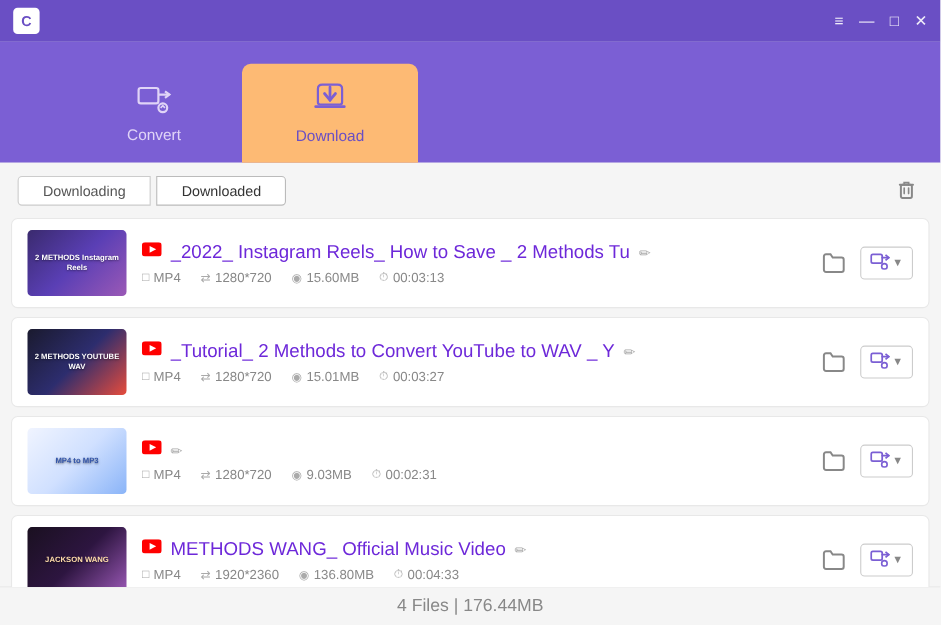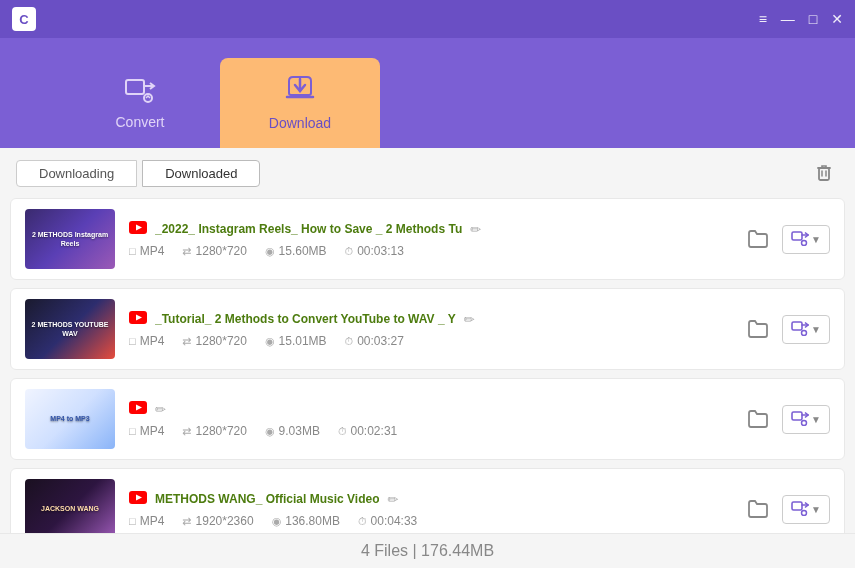--- a/index.html
+++ b/index.html
@@ -170,23 +170,23 @@
       display: flex;
       align-items: center;
       gap: 8px;
     }
     .yt-icon {
       color: #ff0000;
       font-size: 16px;
       flex-shrink: 0;
     }
     .file-title {
-      font-size: 12px;
-      color: #4d7c0f;
-      font-weight: 700;
+      font-size: 17px;
+      color: #6d28d9;
+      font-weight: 400;
       white-space: nowrap;
       overflow: hidden;
       text-overflow: ellipsis;
       max-width: 420px;
     }
     .edit-icon {
       color: #aaa;
       font-size: 13px;
       cursor: pointer;
       flex-shrink: 0;

